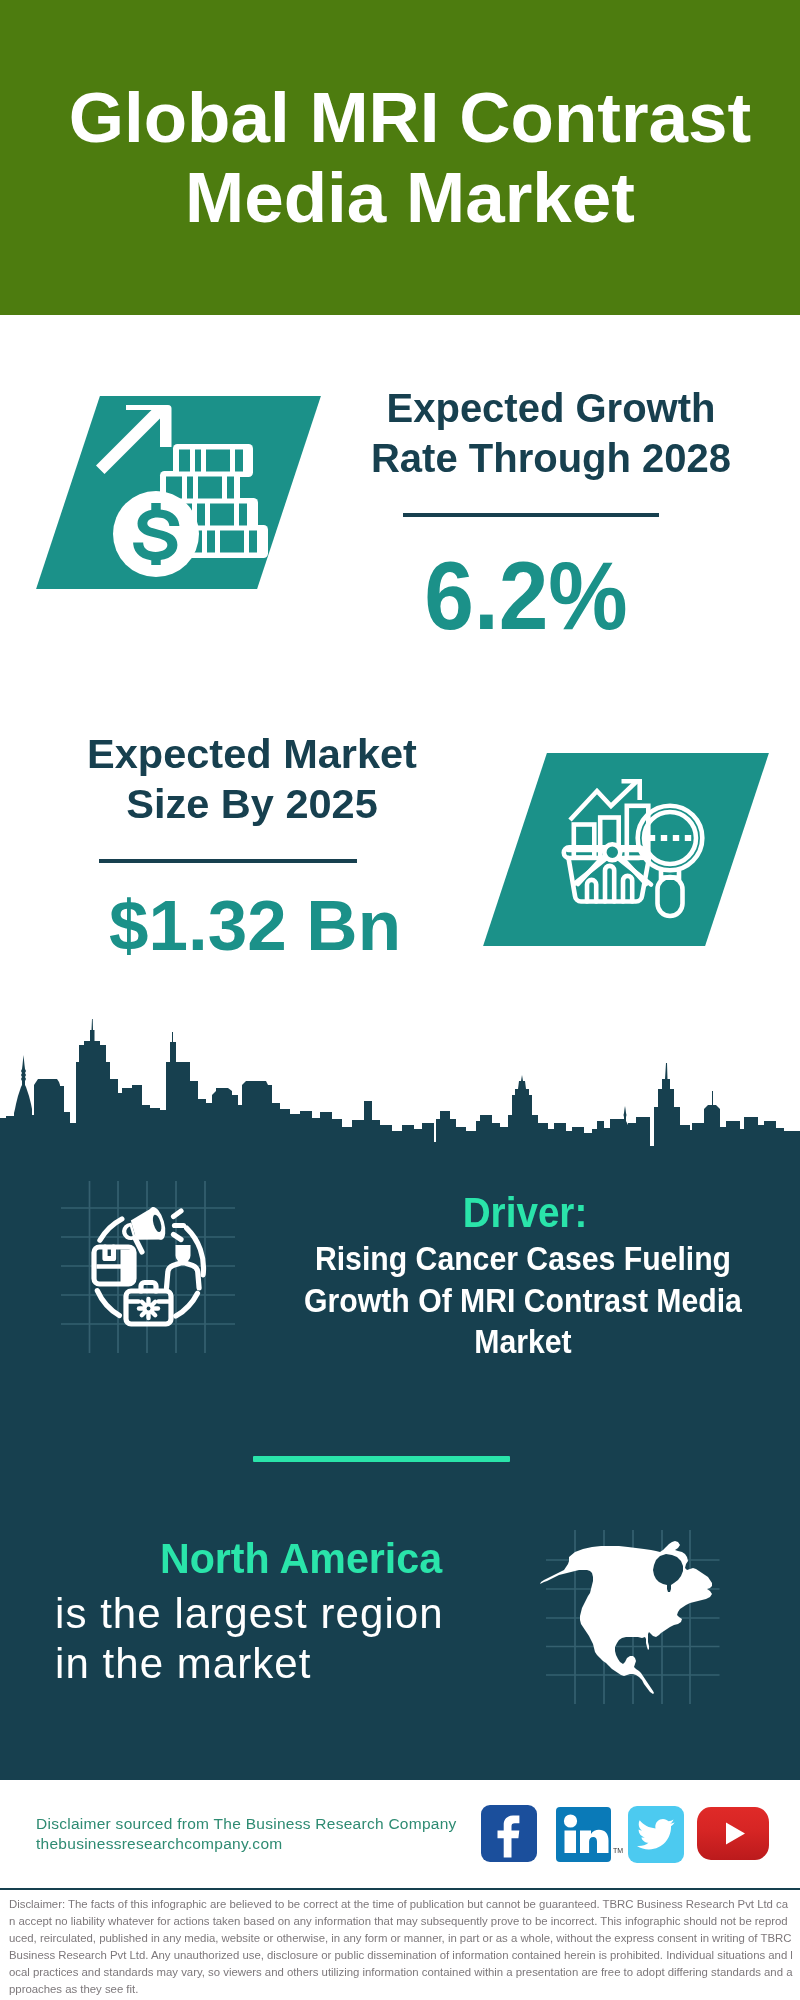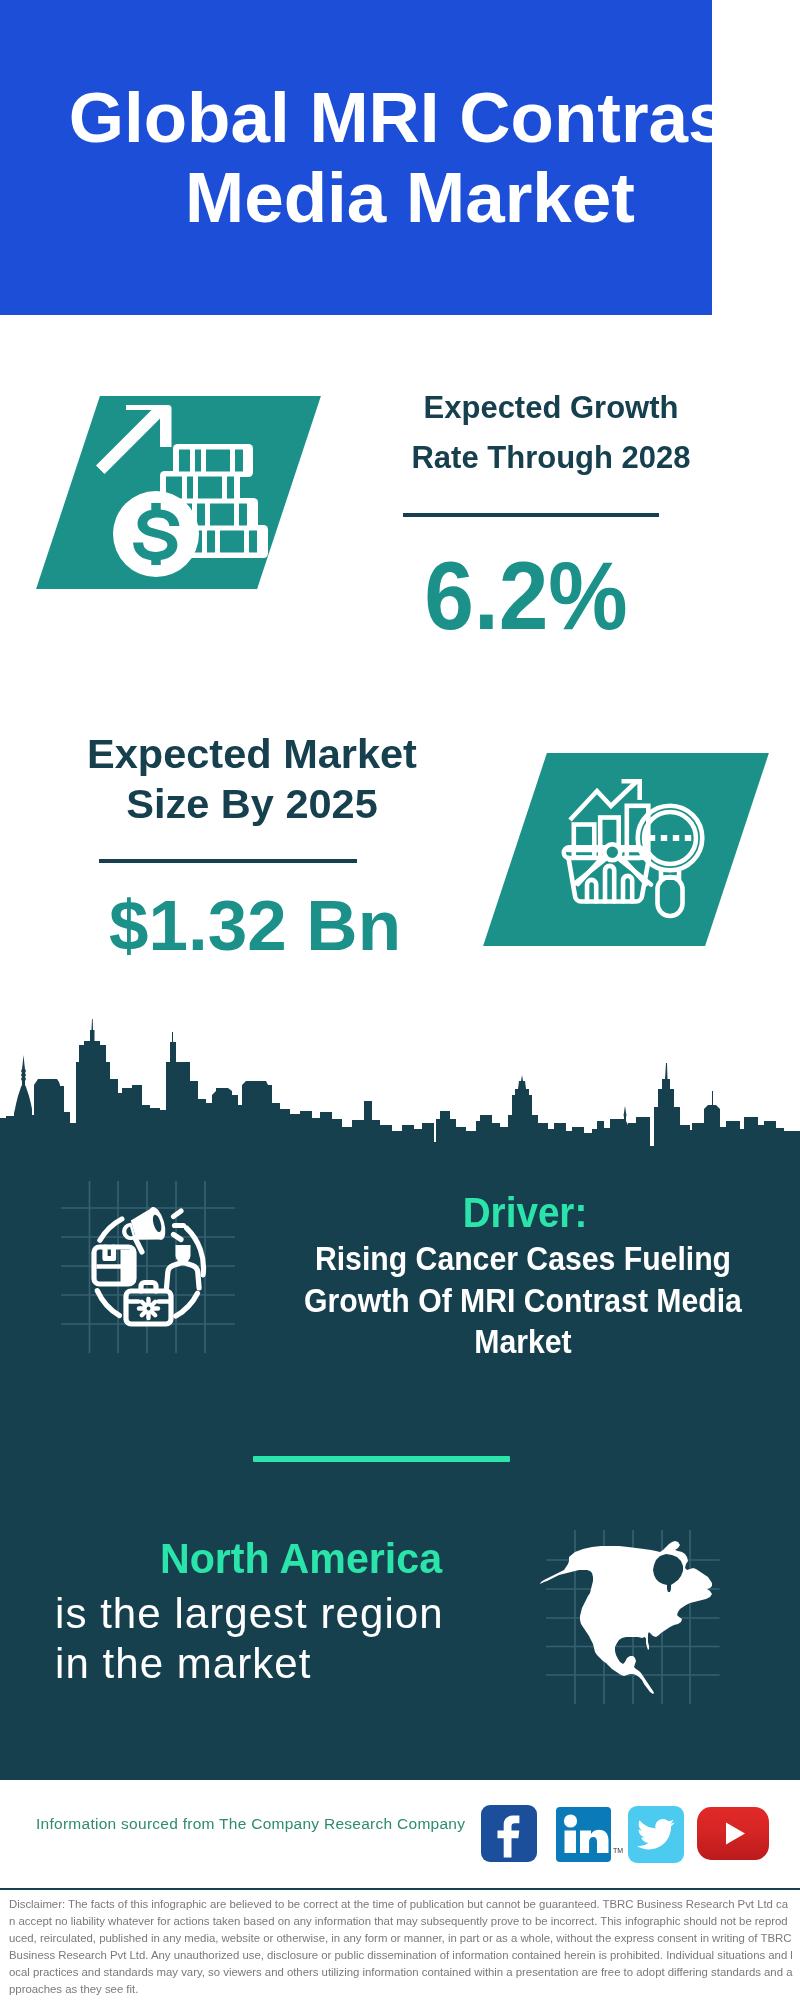--- a/index.html
+++ b/index.html
@@ -1,31 +1,31 @@
 <!DOCTYPE html>
 <html><head>
 <meta charset="utf-8">
 <style>
   html,body{margin:0;padding:0;}
   body{width:800px;height:2000px;background:#ffffff;font-family:"Liberation Sans",sans-serif;overflow:hidden;}
   .page{position:relative;width:800px;height:2000px;overflow:hidden;}
 
   
-  .header{position:absolute;left:0;top:0;width:712px;height:315px;background:#1d4ed8;}
+  .header{position:absolute;left:0;top:0;width:800px;height:315px;background:#4d7c0f;}
   .header .title{position:absolute;left:0;top:0;width:800px;text-align:center;color:#ffffff;
                  font-size:71px;font-weight:bold;line-height:80px;white-space:pre-line;}
 
   
   .white{position:absolute;left:0;top:315px;width:800px;height:850px;background:#ffffff;}
 
   
   .para{position:absolute;}
   .para .shape{width:100%;height:100%;background:#1b9189;transform:skewX(-18.3deg);}
 
-  .stat-head{position:absolute;text-align:center;color:#17404f;font-size:31px;font-weight:bold;
+  .stat-head{position:absolute;text-align:center;color:#17404f;font-size:40px;font-weight:bold;
              line-height:50px;white-space:pre-line;}
   .rule{position:absolute;background:#17404f;height:4px;}
   .stat-val{position:absolute;text-align:center;color:#1b9189;font-weight:bold;line-height:1;}
 
   
   .dark{position:absolute;left:0;top:1153px;width:800px;height:627px;background:#17404f;}
   .skyline{position:absolute;left:0;top:1015px;width:800px;height:150px;z-index:2;}
 
   .drv-title{position:absolute;text-align:center;color:#2ae4aa;font-weight:bold;line-height:1;}
   .drv-body{position:absolute;text-align:center;color:#ffffff;font-weight:bold;}
@@ -192,21 +192,22 @@
       <line x1="546" y1="1675" x2="719.5" y2="1675" stroke="#35606f" stroke-width="1.7"></line>
       <path fill="#ffffff" d="M569,1557L575,1552L583,1549L592,1547L601,1546L610,1546L619,1546L628,1547L636,1548L644,1549L651,1550L656,1551L660,1552L663,1550L666,1547L669,1544L672,1542L675,1541L678,1542L680,1545L678,1548L675,1550L678,1551L682,1552L685,1554L687,1557L688,1561L686,1564L685,1568L687,1570L690,1569L693,1568L696,1569L699,1571L702,1573L705,1575L708,1577L710,1580L712,1583L712,1586L710,1588L707,1589L710,1591L712,1594L710,1597L706,1599L702,1600L698,1601L694,1602L690,1603L686,1605L683,1607L680,1609L678,1612L677,1615L679,1617L682,1619L681,1622L678,1624L674,1625L670,1627L667,1629L664,1631L661,1633L659,1635L656,1637L653,1636L651,1634L649,1632L648,1634L648,1638L648,1642L649,1646L649,1649L648,1650L647,1647L646,1643L646,1639L645,1637L642,1638L638,1637L634,1637L630,1637L626,1637L622,1638L619,1640L617,1643L615,1647L615,1651L616,1655L618,1659L620,1662L623,1664L625,1662L627,1658L630,1656L633,1656L635,1658L636,1661L635,1664L634,1667L636,1669L639,1671L641,1673L643,1676L645,1679L647,1682L649,1685L651,1688L653,1691L654,1693L653,1694L650,1692L647,1688L644,1684L642,1680L639,1677L636,1675L633,1674L630,1674L627,1675L624,1676L621,1675L618,1673L615,1671L612,1669L609,1666L606,1663L603,1661L600,1658L597,1655L595,1652L594,1648L593,1644L591,1640L589,1636L587,1633L585,1630L583,1627L581,1624L580,1620L580,1616L581,1612L582,1608L584,1604L586,1600L588,1596L590,1593L591,1589L592,1585L593,1581L593,1577L592,1573L590,1571L587,1570L583,1570L579,1570L575,1571L571,1572L567,1573L563,1574L559,1575L555,1577L551,1579L547,1581L544,1582L542,1583L540,1584L541,1582L544,1580L548,1578L552,1576L556,1574L560,1572L564,1570L566,1567L568,1564L569,1561Z"></path>
       <path fill="#17404f" d="M660,1556L666,1554L672,1555L677,1557L681,1561L683,1566L683,1571L681,1576L678,1580L674,1583L671,1585L671,1589L670,1592L668,1592L667,1589L667,1585L663,1584L659,1582L656,1579L654,1575L653,1570L654,1565L656,1560Z"></path>
     </svg>
   <div class="na-title" style="left:51px;top:1538px;width:500px;font-size:42px;transform:scaleX(0.98);transform-origin:center">North America</div>
   <div class="na-body" style="left:55px;top:1589px;width:500px;font-size:42px;line-height:50px;letter-spacing:1.05px;padding-right:1.05px">is the largest region
 in the market</div>
 
   <div class="footer"></div>
   <div class="src" style="left:36px;top:1814px">
-    <div>Information sourced from The Company Research Company</div>
+    <div>Disclaimer sourced from The Business Research Company</div>
+    <div>thebusinessresearchcompany.com</div>
   </div>
   <div class="sq" style="left:481px;top:1805px;width:56px;height:57px;background:#1b4f9c">
       <svg viewBox="0 0 56 57" style="position:absolute;inset:0">
         <path fill="#fff" d="M22.7,52.5 V33.2 h-6.2 v-7.8 h6.2 V19.6 c0,-5.6 3.6,-9 9.3,-9 h6.4 v7.7 h-4.5 c-2.6,0 -3.4,1.1 -3.4,3.2 v3.9 h7.8 l-0.9,7.8 h-6.9 V52.5 z"></path>
       </svg>
     </div>
     <div class="sq" style="left:556px;top:1807px;width:55px;height:55px;background:#0a7ab8;border-radius:4px">
       <svg viewBox="0 0 55 55" style="position:absolute;inset:0">
         <circle cx="14.5" cy="14" r="6.6" fill="#fff"></circle>
         <rect x="8.5" y="23.5" width="11.5" height="22.5" fill="#fff"></rect>

